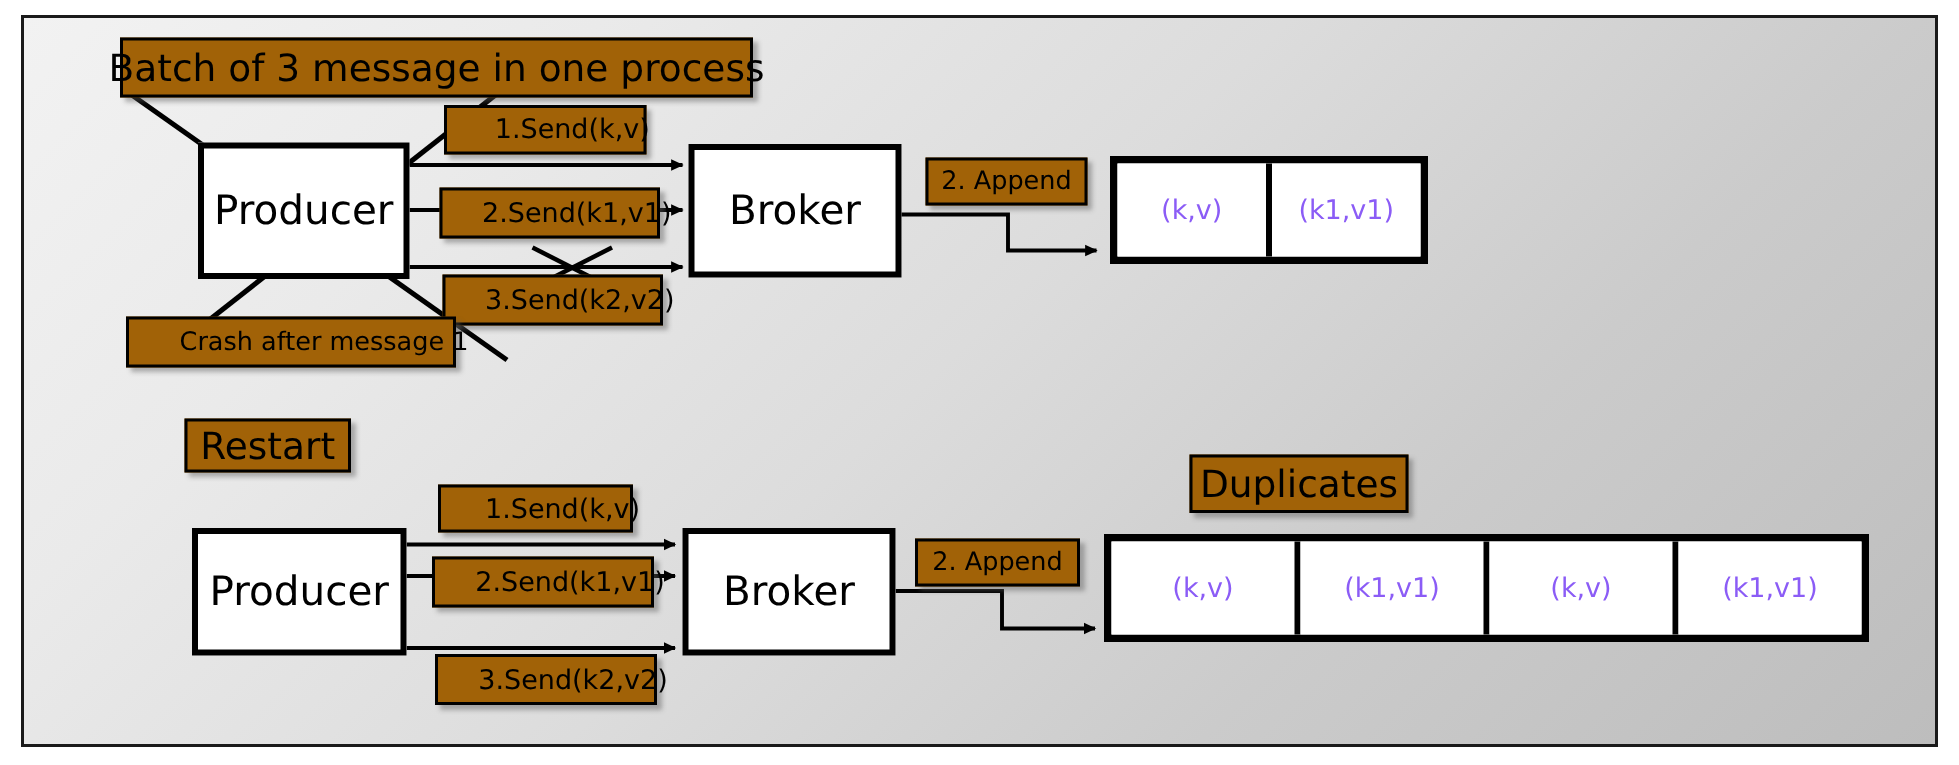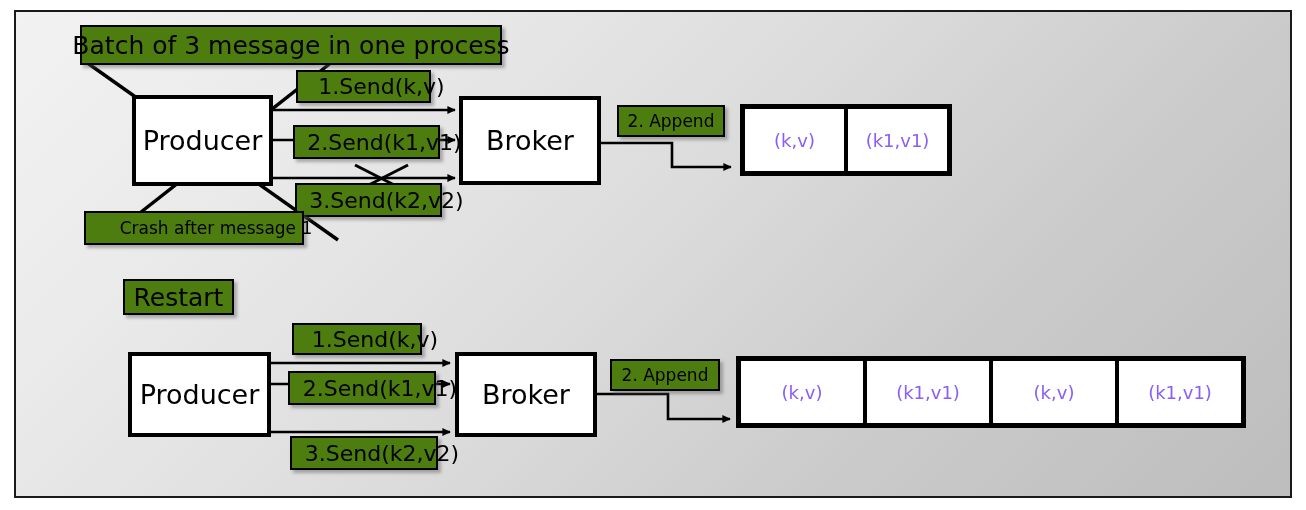--- a/index.html
+++ b/index.html
@@ -60,35 +60,35 @@
   }
 
   .node.big {
     font-size: 27px;
   }
 
   
   .callout {
     position: absolute;
     box-sizing: border-box;
-    background: #4d7c0f;
+    background: #a16207;
     border: 2px solid #000000;
     display: flex;
     align-items: center;
     justify-content: center;
     color: #000000;
     white-space: nowrap;
     box-shadow: 3px 3px 3px rgba(90,90,90,0.45);
   }
 
   .callout.title {
     font-size: 25px;
   }
   .callout.msg {
-    font-size: 22px;
+    font-size: 18px;
     padding-left: 36px;
   }
   .callout.small {
     font-size: 17px;
     padding-left: 44px;
   }
   .callout.append {
     font-size: 17px;
   }
 
@@ -233,20 +233,23 @@
   </div>
 
   <div class="callout msg z-top" style="left:290px; top:436px; width:148px; height:34px;">
     <span>3.Send(k2,v2)</span>
   </div>
 
   <div class="callout append z-top" style="left:610px; top:359px; width:110px; height:32px;">
     <span>2. Append</span>
   </div>
 
+  <div class="callout title z-top" style="left:793px; top:303px; width:146px; height:39px;">
+    <span>Duplicates</span>
+  </div>
 
   <div class="logstrip z-mid" style="left:736px; top:356px; width:510px; height:72px;">
     <div class="logcell">
       <span>(k,v)</span>
     </div>
     <div class="logcell">
       <span>(k1,v1)</span>
     </div>
     <div class="logcell">
       <span>(k,v)</span>

